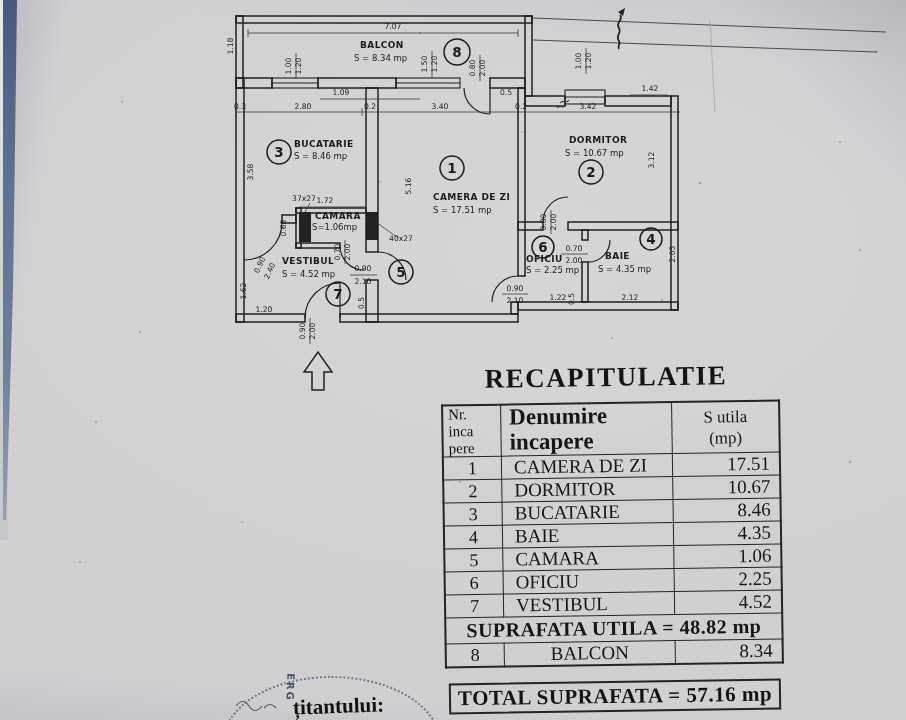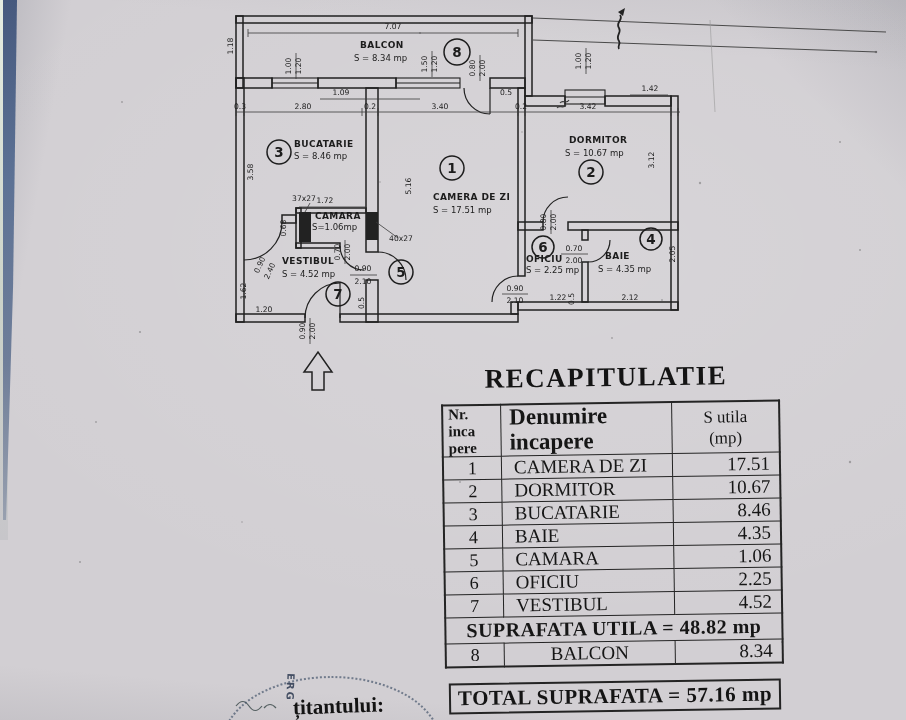--- a/index.html
+++ b/index.html
@@ -23,21 +23,21 @@
   .dim{font-size:7.6px;text-anchor:middle;}
   .bn{font-size:13.5px;font-weight:bold;text-anchor:middle;}
   .doc-table{position:absolute;left:443px;top:402px;transform:rotate(-0.85deg);
       font-family:"Liberation Serif",serif;color:#161616;}
   .doc-title{position:absolute;left:448px;top:362px;width:316px;text-align:center;
       font-family:"Liberation Serif",serif;font-weight:bold;font-size:27px;
       letter-spacing:1.5px;color:#141414;transform:rotate(-0.85deg);}
   table.recap{border-collapse:collapse;}
   table.recap td{border:1.6px solid #242424;padding:0;}
   table.recap{border:2.2px solid #242424;}
-  .h-nr{width:52px;font-size:15px;font-weight:bold;line-height:1.12;padding-left:5px !important;white-space:pre-line;}
+  .h-nr{width:52px;font-size:15px;font-weight:normal;line-height:1.12;padding-left:5px !important;white-space:pre-line;}
   .h-name{width:162px;font-size:23px;font-weight:bold;line-height:1.08;padding-left:8px !important;white-space:pre-line;}
   .h-area{width:106px;font-size:17px;line-height:1.25;text-align:center;white-space:pre-line;}
   .c-nr{text-align:center;font-size:18px;height:22px;}
   .c-name{font-size:19px;padding-left:12px !important;}
   .c-area{text-align:right;font-size:19px;padding-right:9px !important;}
   .c-sub{font-size:20px;font-weight:bold;text-align:center;height:25px;letter-spacing:.5px;}
   .c-name8{font-size:19px;text-align:center;}
   .total-box{position:absolute;left:449px;top:681px;width:328px;height:27px;
       border:2.4px solid #242424;display:flex;align-items:center;justify-content:center;
       font-family:"Liberation Serif",serif;font-weight:bold;font-size:21px;color:#141414;

